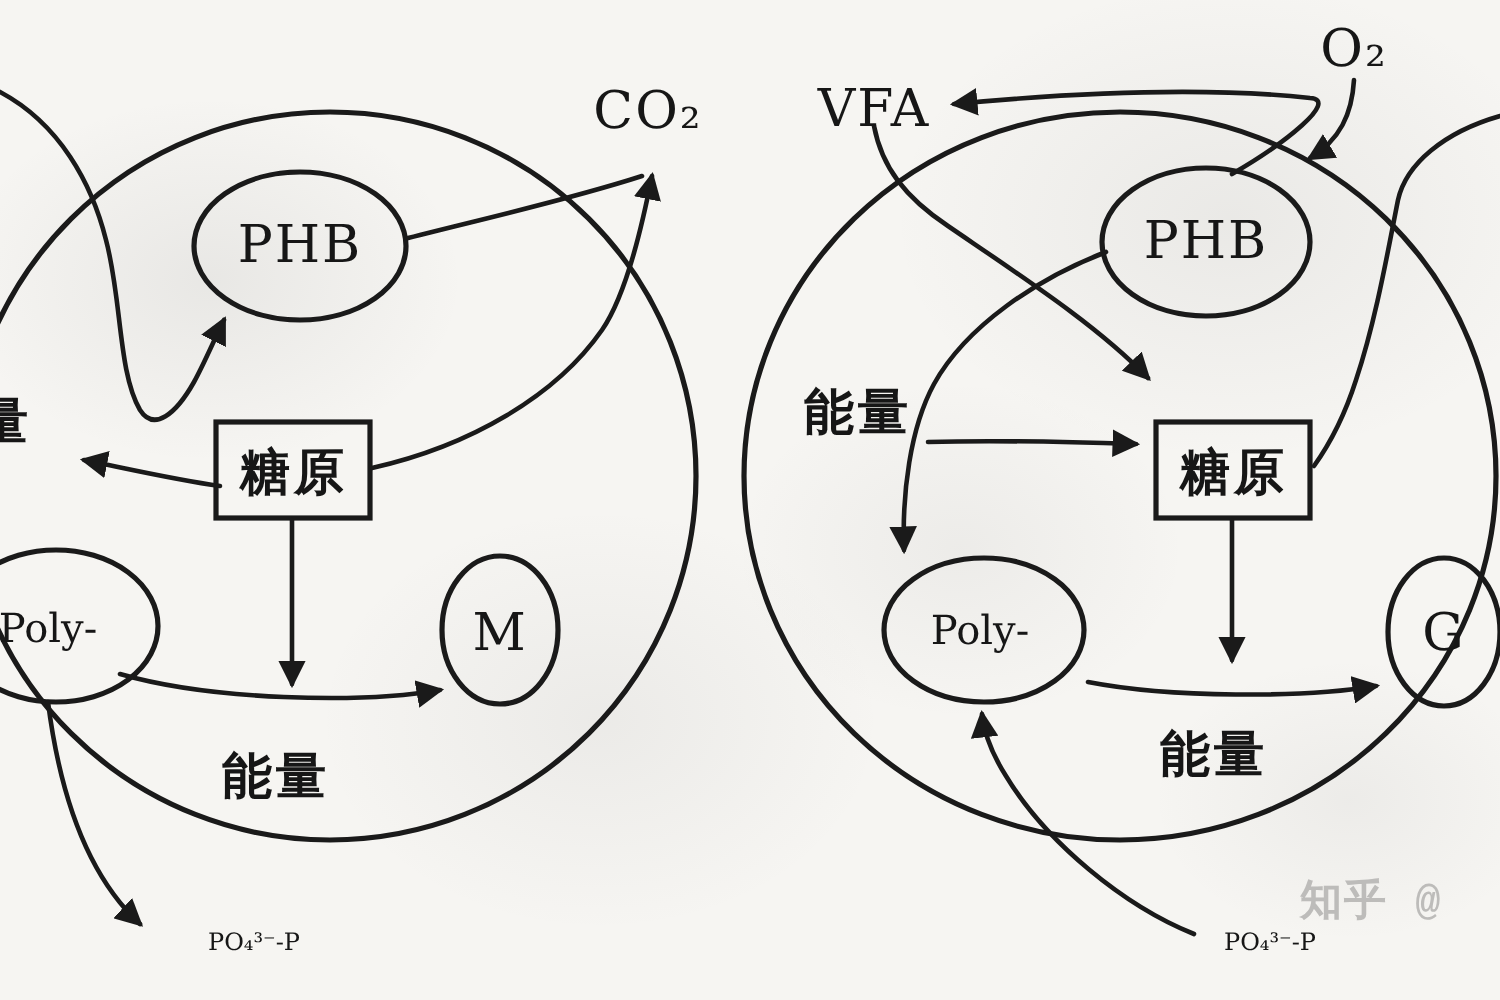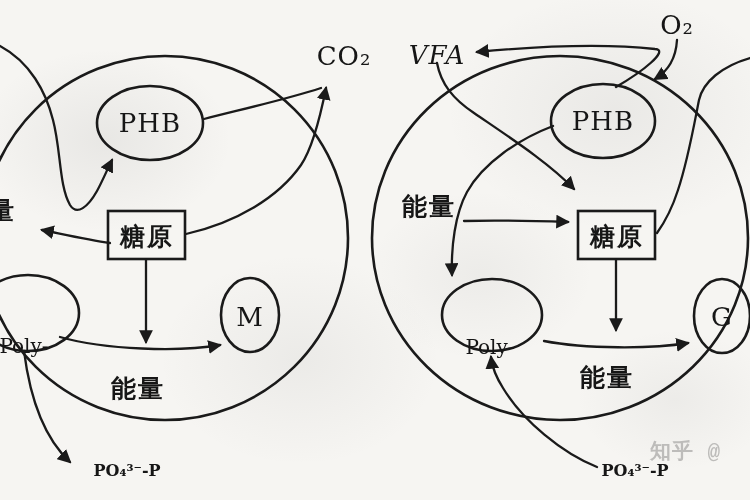--- a/index.html
+++ b/index.html
@@ -26,23 +26,23 @@
 
   .lbl {
     position: absolute;
     white-space: nowrap;
     transform: translate(-50%, -50%);
     line-height: 1;
     color: #161616;
   }
   .lbl.raw { transform: none; }
   .latin   { font-size: 26px; letter-spacing: 1px; }
-  .small-latin { font-size: 20px; margin-top: 32px; }
+  .small-latin { font-size: 20px; }
   .cjk     { font-size: 25px; font-weight: bold; letter-spacing: 2px; }
-  .formula { font-size: 16px; font-weight: bold; letter-spacing: 0px; text-align: right; }
+  .formula { font-size: 12px; font-weight: normal; letter-spacing: 0px; text-align: right; }
   .watermark {
     font-family: Liberation Mono, monospace;
     font-size: 21px;
     color: #bdbcba;
     font-weight: bold;
     letter-spacing: 1px;
   }
 </style>
 </head>
 <body>
@@ -98,30 +98,30 @@
 
     <path class="stroke thin" marker-end="url(#arw)" d="M 544 341 C 585 349, 652 349, 688 343"></path>
 
     <path class="stroke thin" marker-end="url(#arw)" d="M 597 467 C 562 453, 523 421, 503 388 C 496 377, 492 366, 491 357"></path>
   </svg>
 
   <div class="lbl latin" style="left:150px; top:123px;">PHB</div>
   <div class="lbl cjk" style="left:147px; top:236px;">糖原</div>
   <div class="lbl small-latin" style="left:24px; top:314px;">Poly-</div>
   <div class="lbl latin" style="left:250px; top:317px;">M</div>
-  <div class="lbl latin" style="left:344px; top:56px;">CO₂</div>
+  <div class="lbl latin" style="left:324px; top:56px;">CO₂</div>
   <div class="lbl raw cjk" style="left:-11px; top:198px;">量</div>
   <div class="lbl cjk" style="left:138px; top:388px;">能量</div>
   <div class="lbl formula" style="left:127px; top:471px;">PO₄³⁻-P</div>
 
   <div class="lbl latin" style="left:603px; top:121px;">PHB</div>
   <div class="lbl cjk" style="left:617px; top:236px;">糖原</div>
   <div class="lbl small-latin" style="left:490px; top:315px;">Poly-</div>
   <div class="lbl latin" style="left:722px; top:317px;">G</div>
   <div class="lbl latin" style="left:677px; top:25px;">O₂</div>
-  <div class="lbl latin" style="left:437px; top:55px;font-style:italic;">VFA</div>
+  <div class="lbl latin" style="left:437px; top:55px;">VFA</div>
   <div class="lbl cjk" style="left:429px; top:206px;">能量</div>
   <div class="lbl cjk" style="left:607px; top:377px;">能量</div>
   <div class="lbl formula" style="left:635px; top:471px;">PO₄³⁻-P</div>
 
   <div class="lbl raw watermark" style="left:650px; top:442px;">知乎 @</div>
 
 </div>
 
 </body></html>

